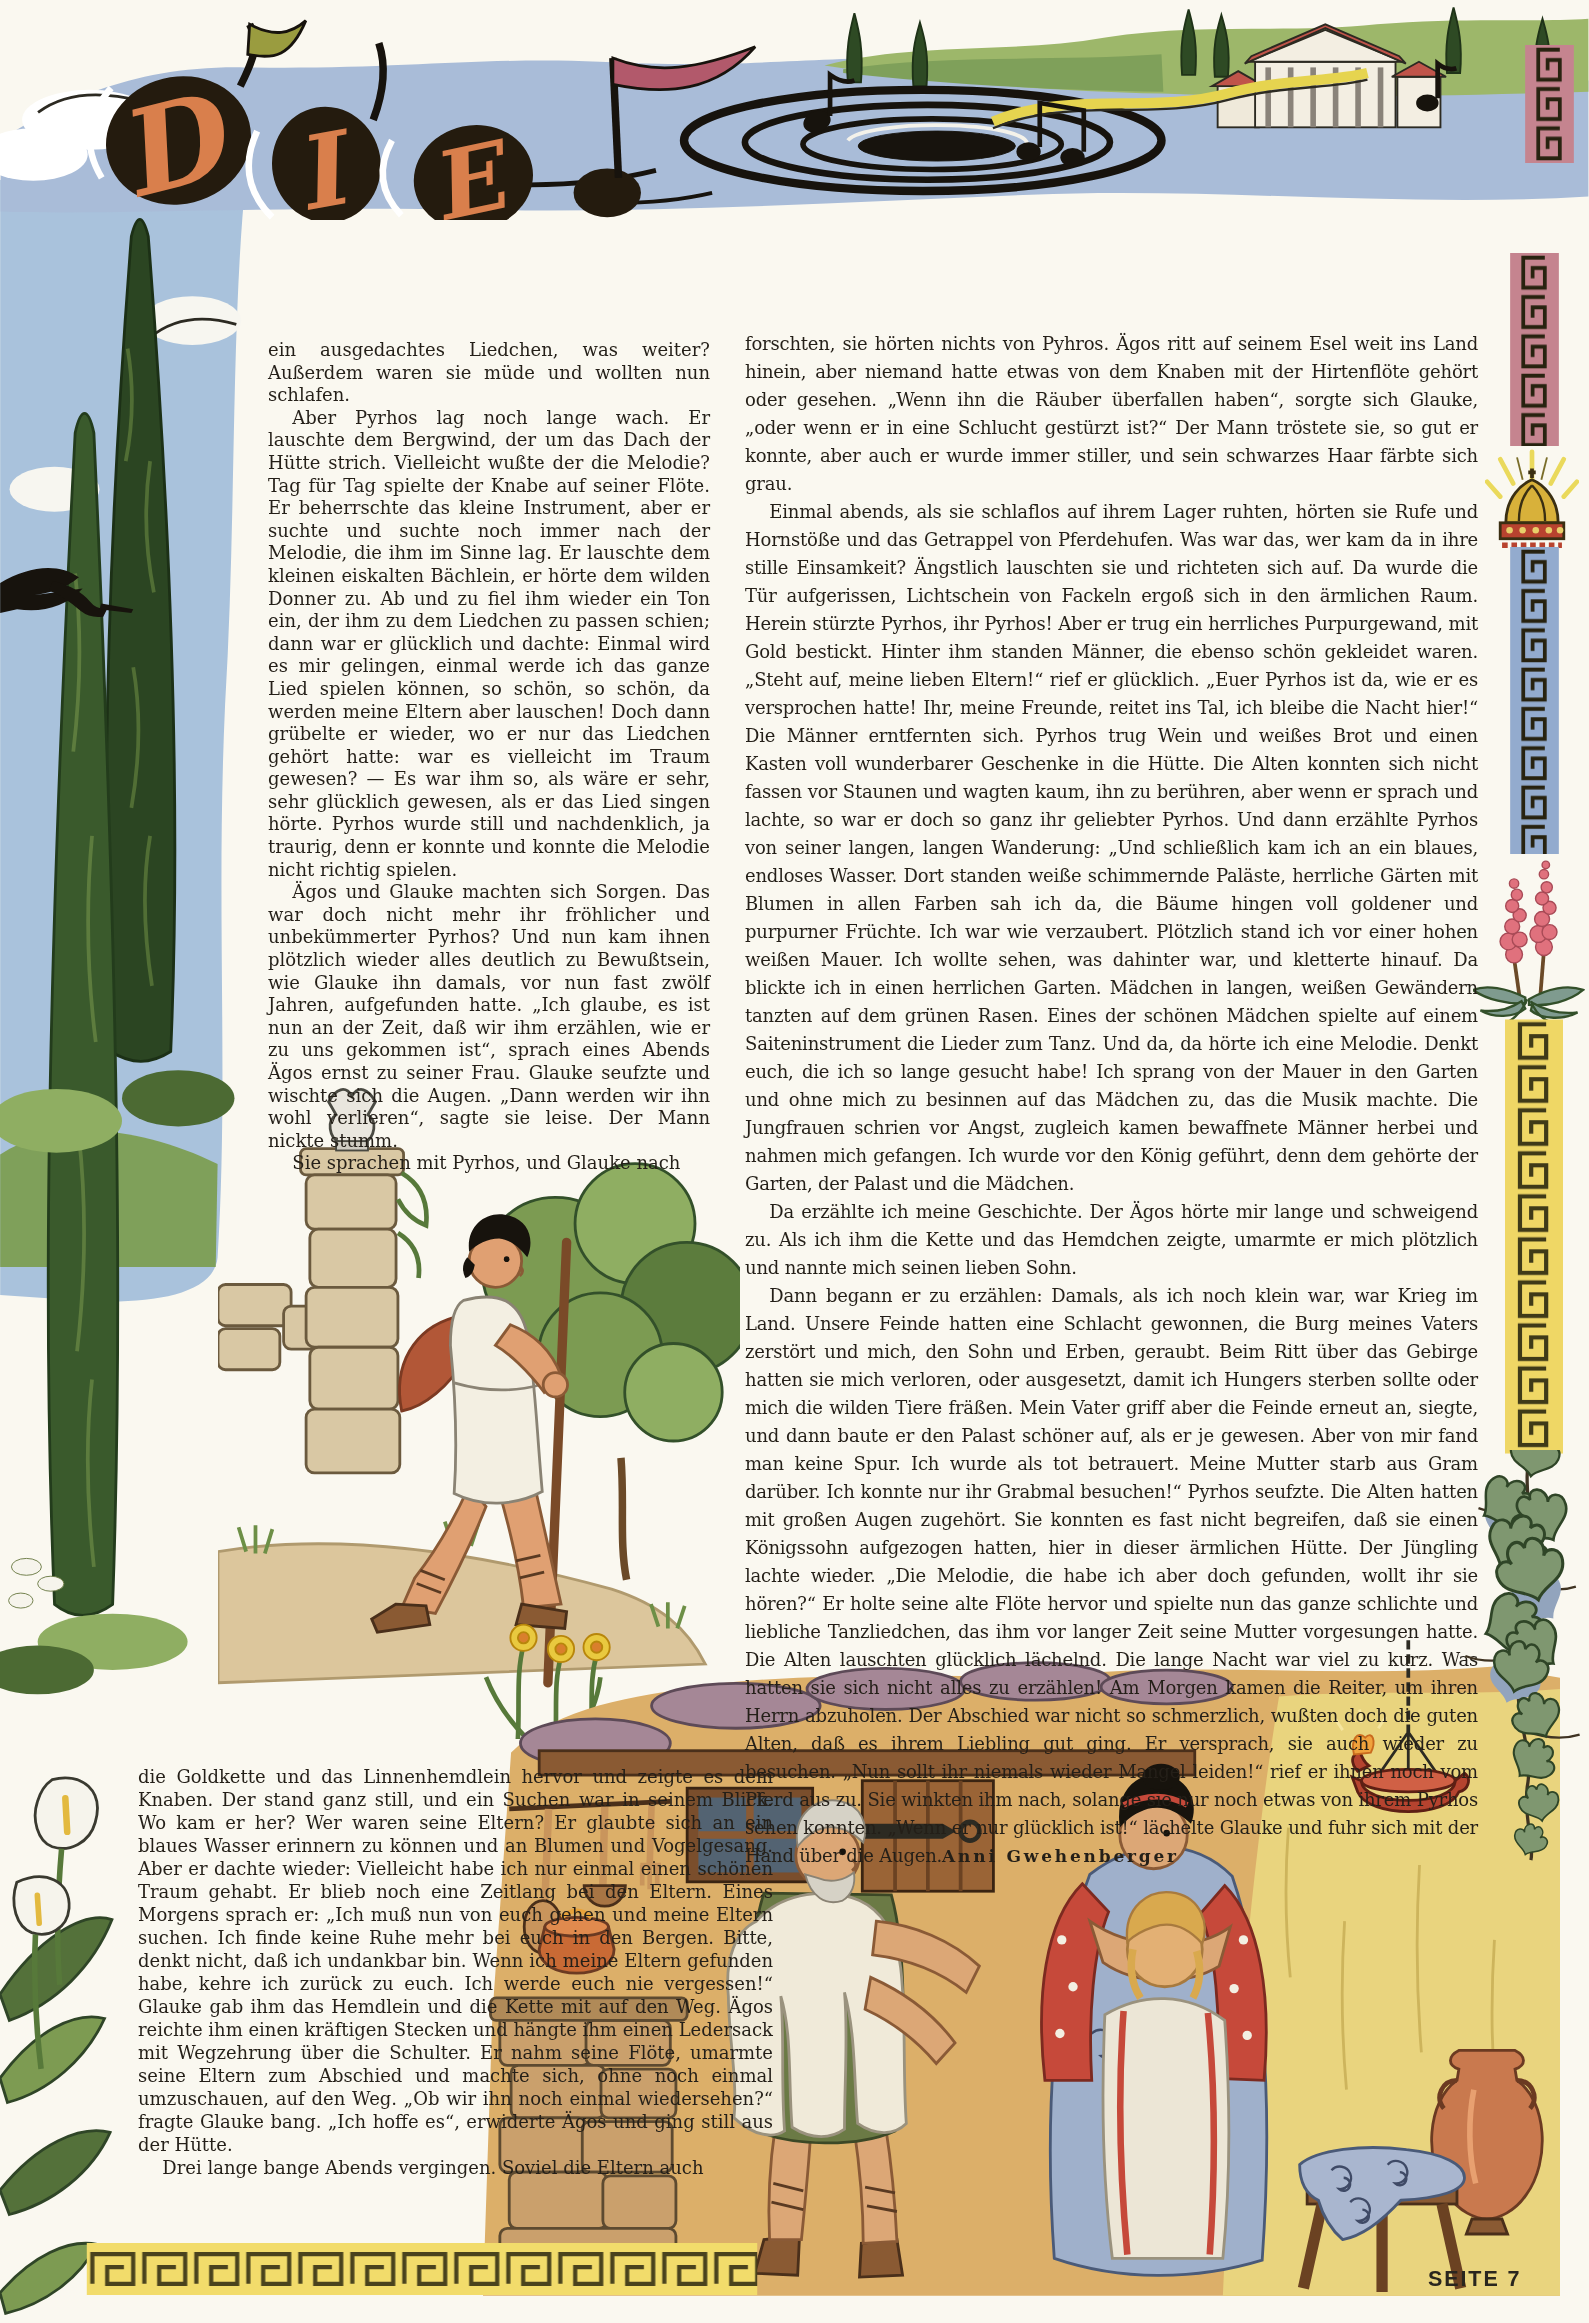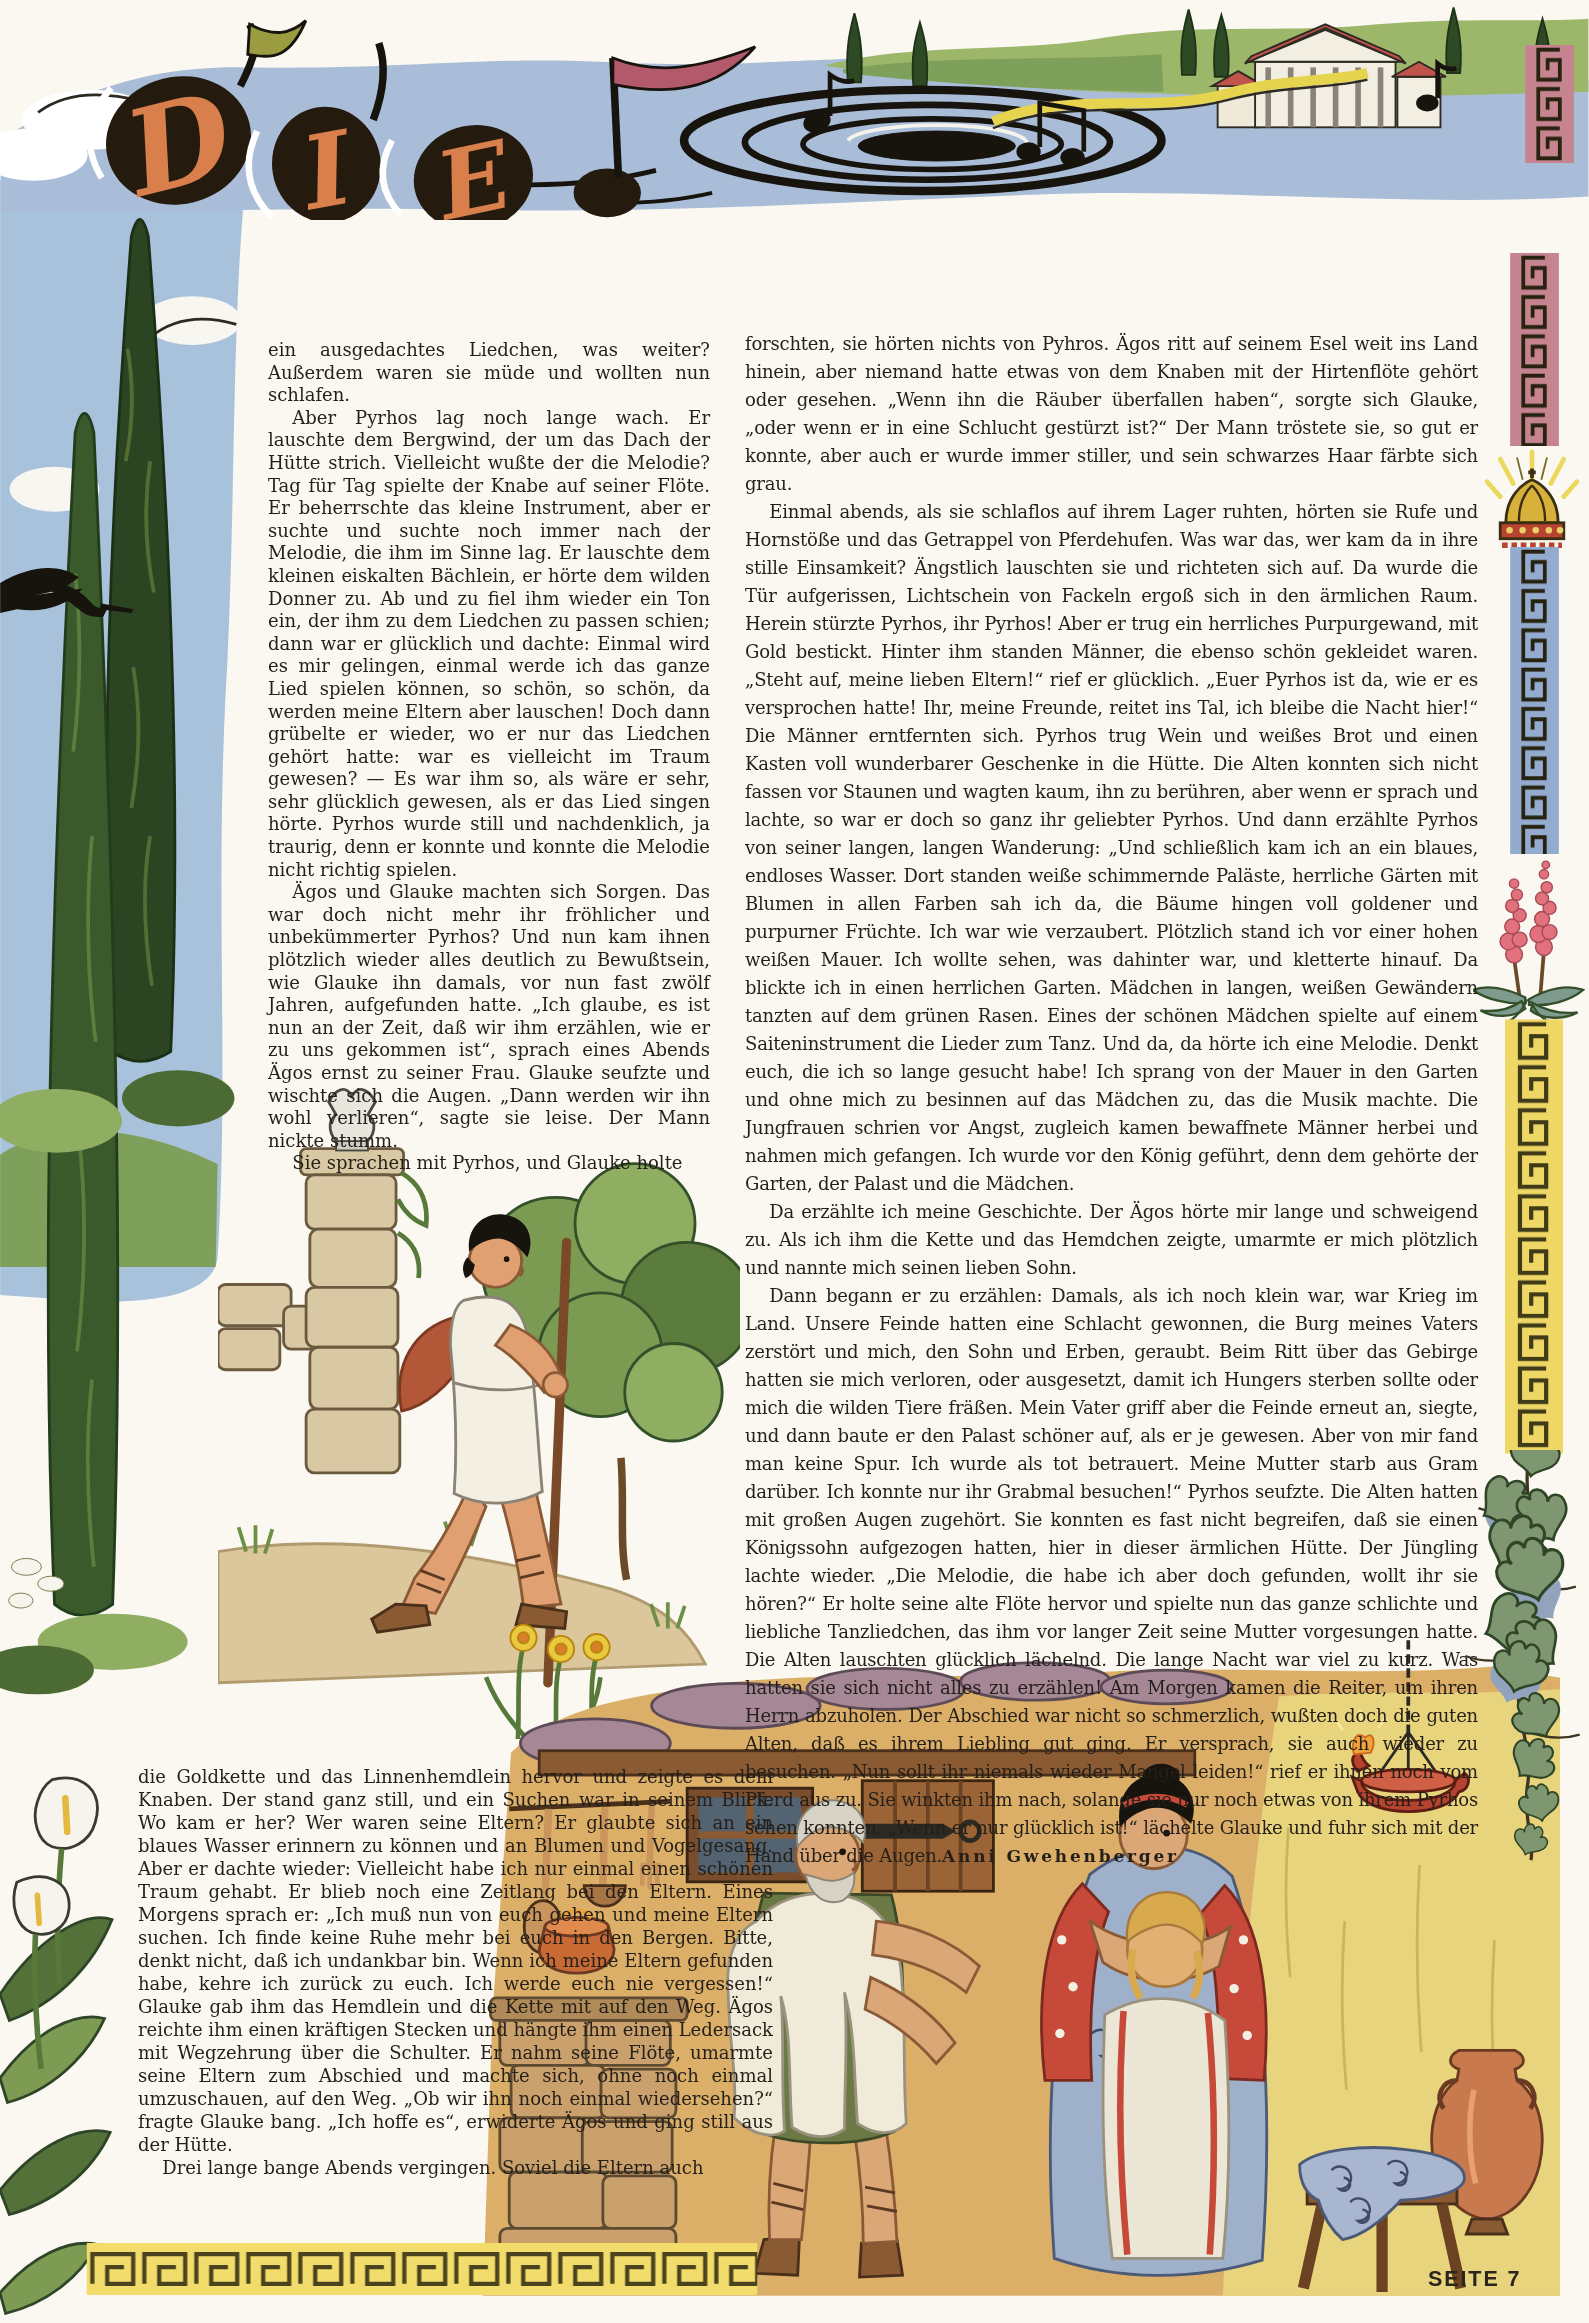--- a/index.html
+++ b/index.html
@@ -243,21 +243,21 @@
       <path d="M18 120 C48 106 76 118 74 148 C72 170 52 180 34 174 C18 168 10 144 18 120 Z" fill="#f6f4ec" stroke="#3a3a30" stroke-width="3"></path>
       <path d="M40 134 L42 164" stroke="#e3b93f" stroke-width="6" stroke-linecap="round"></path>
       <path d="M38 176 C36 220 38 270 44 320" stroke="#57793a" stroke-width="6" fill="none"></path>
     </g>
   </svg>
 
   <div class="textcol left-col">
     <p>ein ausgedachtes Liedchen, was weiter? Außerdem waren sie müde und wollten nun schlafen.</p>
     <p class="ind">Aber Pyrhos lag noch lange wach. Er lauschte dem Bergwind, der um das Dach der Hütte strich. Vielleicht wußte der die Melodie? Tag für Tag spielte der Knabe auf seiner Flöte. Er beherrschte das kleine Instrument, aber er suchte und suchte noch immer nach der Melodie, die ihm im Sinne lag. Er lauschte dem kleinen eiskalten Bächlein, er hörte dem wilden Donner zu. Ab und zu fiel ihm wieder ein Ton ein, der ihm zu dem Liedchen zu passen schien; dann war er glücklich und dachte: Einmal wird es mir gelingen, einmal werde ich das ganze Lied spielen können, so schön, so schön, da werden meine Eltern aber lauschen! Doch dann grübelte er wieder, wo er nur das Liedchen gehört hatte: war es vielleicht im Traum gewesen? — Es war ihm so, als wäre er sehr, sehr glücklich gewesen, als er das Lied singen hörte. Pyrhos wurde still und nachdenklich, ja traurig, denn er konnte und konnte die Melodie nicht richtig spielen.</p>
     <p class="ind">Ägos und Glauke machten sich Sorgen. Das war doch nicht mehr ihr fröhlicher und unbekümmerter Pyrhos? Und nun kam ihnen plötzlich wieder alles deutlich zu Bewußtsein, wie Glauke ihn damals, vor nun fast zwölf Jahren, aufgefunden hatte. „Ich glaube, es ist nun an der Zeit, daß wir ihm erzählen, wie er zu uns gekommen ist“, sprach eines Abends Ägos ernst zu seiner Frau. Glauke seufzte und wischte sich die Augen. „Dann werden wir ihn wohl verlieren“, sagte sie leise. Der Mann nickte stumm.</p>
-    <p class="ind">Sie sprachen mit Pyrhos, und Glauke holte</p>
+    <p class="ind">Sie sprachen mit Pyrhos, und Glauke nach</p>
   </div>
 
   <div class="textcol right-col">
     <p>forschten, sie hörten nichts von Pyhros. Ägos ritt auf seinem Esel weit ins Land hinein, aber niemand hatte etwas von dem Knaben mit der Hirtenflöte gehört oder gesehen. „Wenn ihn die Räuber überfallen haben“, sorgte sich Glauke, „oder wenn er in eine Schlucht gestürzt ist?“ Der Mann tröstete sie, so gut er konnte, aber auch er wurde immer stiller, und sein schwarzes Haar färbte sich grau.</p>
     <p class="ind">Einmal abends, als sie schlaflos auf ihrem Lager ruhten, hörten sie Rufe und Hornstöße und das Getrappel von Pferdehufen. Was war das, wer kam da in ihre stille Einsamkeit? Ängstlich lauschten sie und richteten sich auf. Da wurde die Tür aufgerissen, Lichtschein von Fackeln ergoß sich in den ärmlichen Raum. Herein stürzte Pyrhos, ihr Pyrhos! Aber er trug ein herrliches Purpurgewand, mit Gold bestickt. Hinter ihm standen Männer, die ebenso schön gekleidet waren. „Steht auf, meine lieben Eltern!“ rief er glücklich. „Euer Pyrhos ist da, wie er es versprochen hatte! Ihr, meine Freunde, reitet ins Tal, ich bleibe die Nacht hier!“ Die Männer erntfernten sich. Pyrhos trug Wein und weißes Brot und einen Kasten voll wunderbarer Geschenke in die Hütte. Die Alten konnten sich nicht fassen vor Staunen und wagten kaum, ihn zu berühren, aber wenn er sprach und lachte, so war er doch so ganz ihr geliebter Pyrhos. Und dann erzählte Pyrhos von seiner langen, langen Wanderung: „Und schließlich kam ich an ein blaues, endloses Wasser. Dort standen weiße schimmernde Paläste, herrliche Gärten mit Blumen in allen Farben sah ich da, die Bäume hingen voll goldener und purpurner Früchte. Ich war wie verzaubert. Plötzlich stand ich vor einer hohen weißen Mauer. Ich wollte sehen, was dahinter war, und kletterte hinauf. Da blickte ich in einen herrlichen Garten. Mädchen in langen, weißen Gewändern tanzten auf dem grünen Rasen. Eines der schönen Mädchen spielte auf einem Saiteninstrument die Lieder zum Tanz. Und da, da hörte ich eine Melodie. Denkt euch, die ich so lange gesucht habe! Ich sprang von der Mauer in den Garten und ohne mich zu besinnen auf das Mädchen zu, das die Musik machte. Die Jungfrauen schrien vor Angst, zugleich kamen bewaffnete Männer herbei und nahmen mich gefangen. Ich wurde vor den König geführt, denn dem gehörte der Garten, der Palast und die Mädchen.</p>
     <p class="ind">Da erzählte ich meine Geschichte. Der Ägos hörte mir lange und schweigend zu. Als ich ihm die Kette und das Hemdchen zeigte, umarmte er mich plötzlich und nannte mich seinen lieben Sohn.</p>
     <p class="ind"><span>Dann begann er zu erzählen: Damals, als ich noch klein war, war Krieg im Land. Unsere Feinde hatten eine Schlacht gewonnen, die Burg meines Vaters zerstört und mich, den Sohn und Erben, geraubt. Beim Ritt über das Gebirge hatten sie mich verloren, oder ausgesetzt, damit ich Hungers sterben sollte oder mich die wilden Tiere fräßen. Mein Vater griff aber die Feinde erneut an, siegte, und dann baute er den Palast schöner auf, als er je gewesen. Aber von mir fand man keine Spur. Ich wurde als tot betrauert. Meine Mutter starb aus Gram darüber. Ich konnte nur ihr Grabmal besuchen!“ Pyrhos seufzte. Die Alten hatten mit großen Augen zugehört. Sie konnten es fast nicht begreifen, daß sie einen Königssohn aufgezogen hatten, hier in dieser ärmlichen Hütte. Der Jüngling lachte wieder. „Die Melodie, die habe ich aber doch gefunden, wollt ihr sie hören?“ Er holte seine alte Flöte hervor und spielte nun das ganze schlichte und liebliche Tanzliedchen, das ihm vor langer Zeit seine Mutter vorgesungen hatte. Die Alten lauschten glücklich lächelnd. Die lange Nacht war viel zu kurz. Was hatten sie sich nicht alles zu erzählen! Am Morgen kamen die Reiter, um ihren Herrn abzuholen. Der Abschied war nicht so schmerzlich, wußten doch die guten Alten, daß es ihrem Liebling gut ging. Er versprach, sie auch wieder zu besuchen. „Nun sollt ihr niemals wieder Mangel leiden!“ rief er ihnen noch vom Pferd aus zu. Sie winkten ihm nach, solange sie nur noch etwas von ihrem Pyrhos sehen konnten. „Wenn er nur glücklich ist!“ lächelte Glauke und fuhr sich mit der Hand über die Augen.</span><span class="author">Anni Gwehenberger</span></p>
   </div>
 
   <div class="textcol bottom-col">

